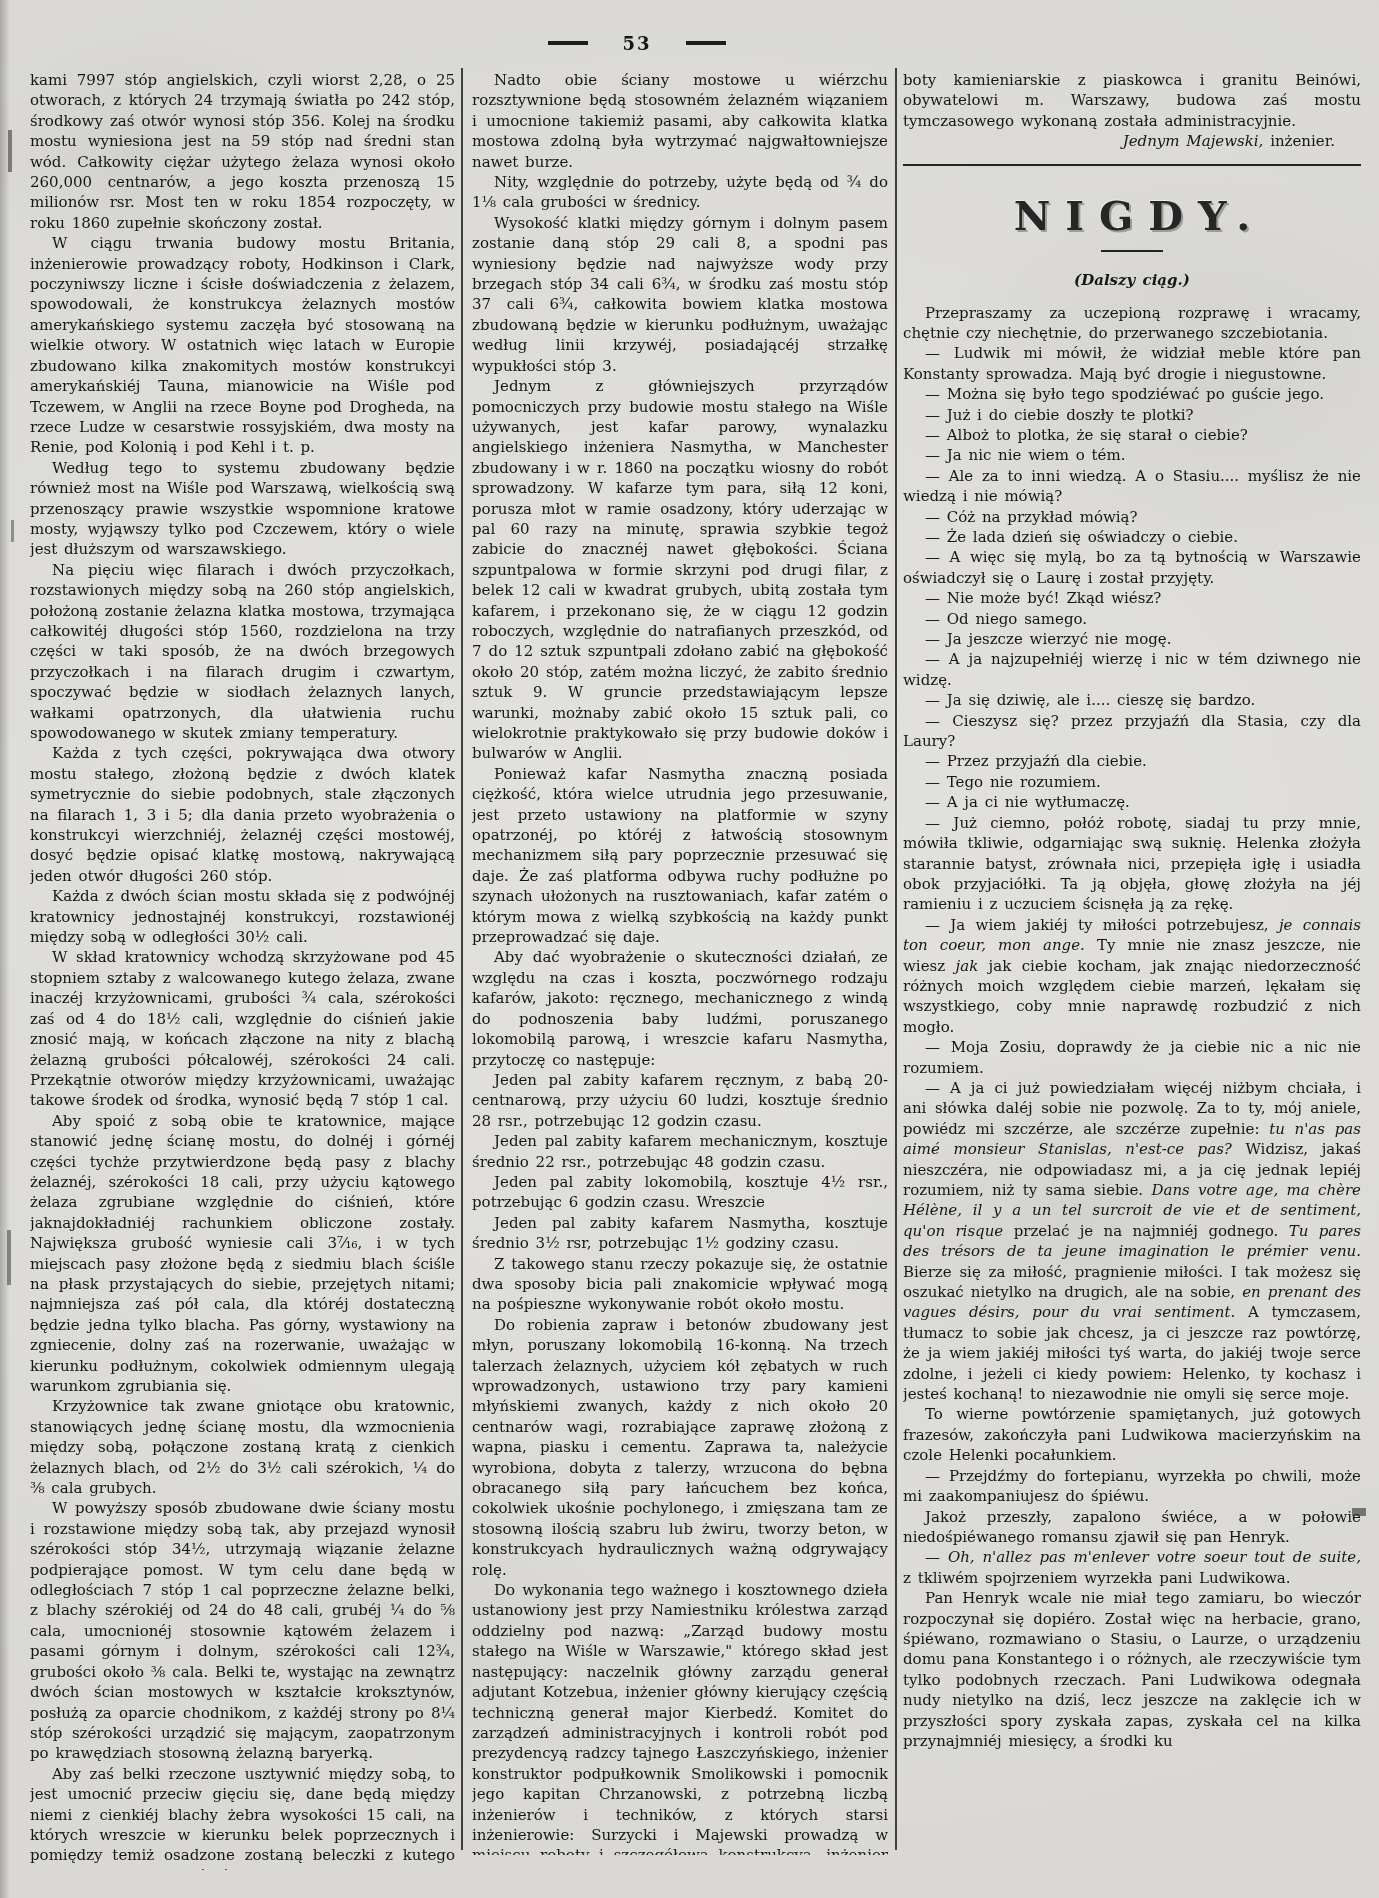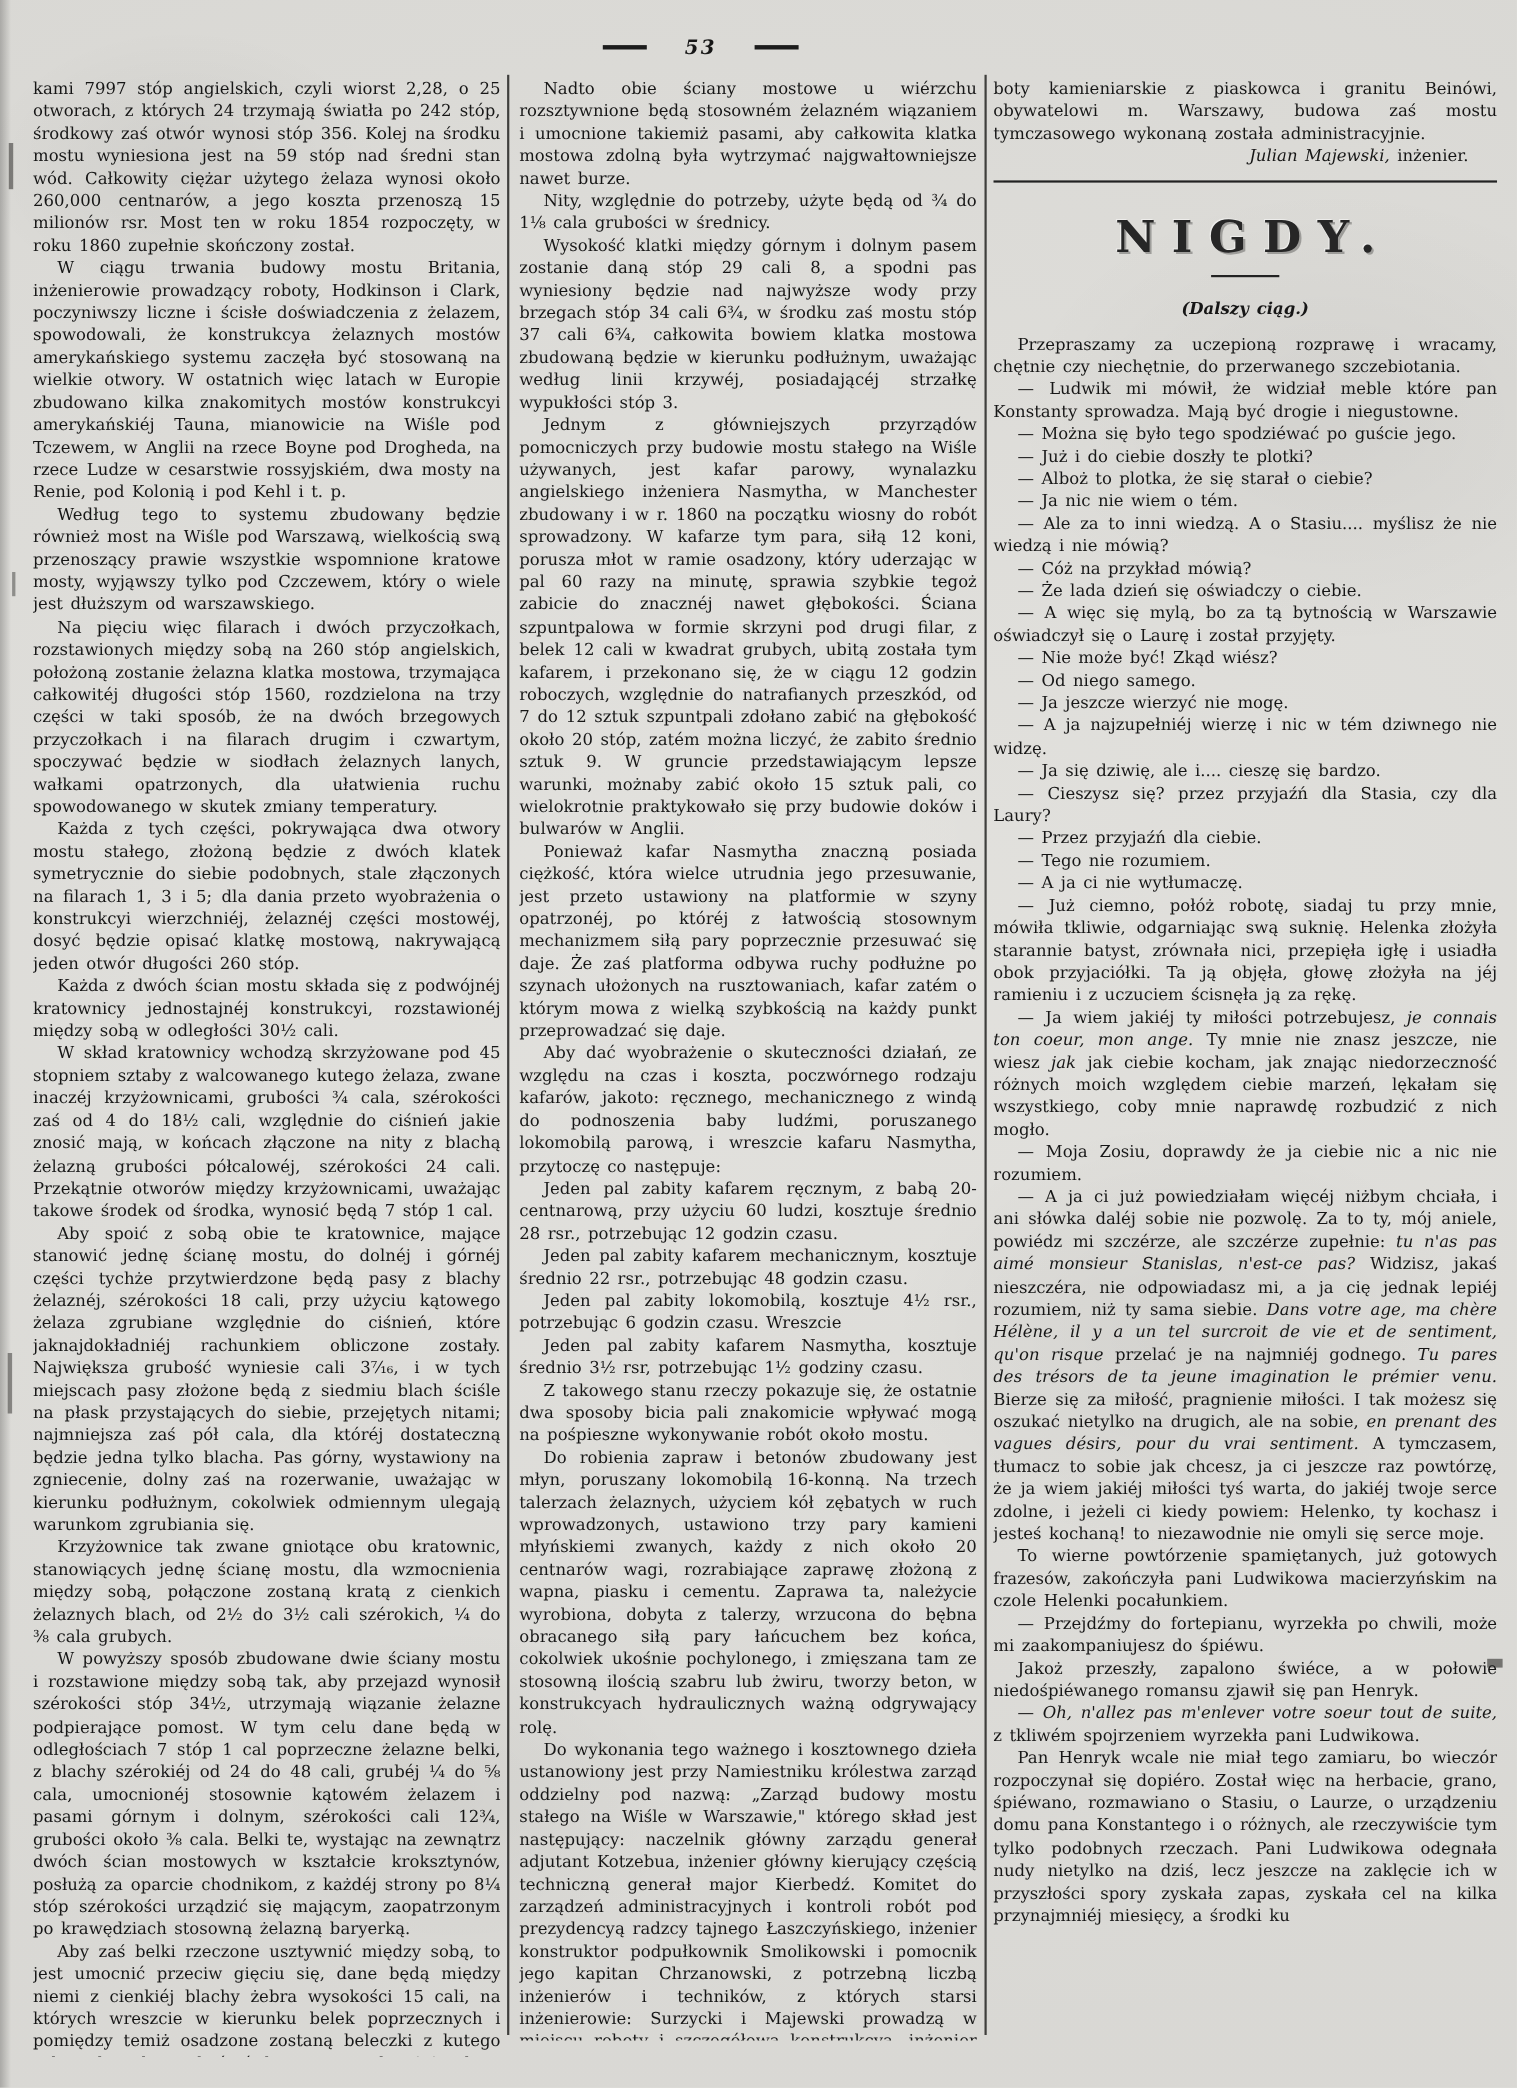--- a/index.html
+++ b/index.html
@@ -15,21 +15,21 @@
       radial-gradient(260px 180px at 12% 8%, rgba(0,0,0,.05), rgba(0,0,0,0) 70%),
       radial-gradient(420px 300px at 88% 20%, rgba(0,0,0,.045), rgba(0,0,0,0) 70%),
       radial-gradient(380px 280px at 78% 64%, rgba(0,0,0,.05), rgba(0,0,0,0) 70%),
       radial-gradient(300px 220px at 30% 86%, rgba(0,0,0,.04), rgba(0,0,0,0) 70%),
       radial-gradient(220px 160px at 55% 40%, rgba(255,255,255,.06), rgba(255,255,255,0) 70%),
       radial-gradient(1400px 1000px at 50% 45%, rgba(255,255,255,.05), rgba(0,0,0,.035)),
       #e1e0dc;
   }
   .masthead{
     position:absolute;left:487px;top:30px;width:300px;height:26px;
-    display:flex;align-items:center;justify-content:center;gap:34px;font-style:italic;
+    display:flex;align-items:center;justify-content:center;gap:34px;
   }
   .pagedash{width:40px;height:4px;background:#1c1c1c;}
   .pagenum{font-size:18px;font-weight:bold;letter-spacing:2px;}
   .vrule{position:absolute;top:68px;width:2px;height:1782px;background:#2e2d2b;opacity:.9;}
   #rule-a{left:461px;}
   #rule-b{left:895px;}
   .col{
     position:absolute;top:70px;overflow:hidden;
     font-size:15px;line-height:20.4px;word-spacing:2px;
   }
@@ -107,21 +107,21 @@
       <p class="par"><span>Z takowego stanu rzeczy pokazuje się, że ostatnie dwa sposoby bicia pali znakomicie wpływać mogą na pośpieszne wykonywanie robót około mostu.</span></p>
       <p class="par"><span>Do robienia zapraw i betonów zbudowany jest młyn, poruszany lokomobilą 16-konną. Na trzech talerzach żelaznych, użyciem kół zębatych w ruch wprowadzonych, ustawiono trzy pary kamieni młyńskiemi zwanych, każdy z nich około 20 centnarów wagi, rozrabiające zaprawę złożoną z wapna, piasku i cementu. Zaprawa ta, należycie wyrobiona, dobyta z talerzy, wrzucona do bębna obracanego siłą pary łańcuchem bez końca, cokolwiek ukośnie pochylonego, i zmięszana tam ze stosowną ilością szabru lub żwiru, tworzy beton, w konstrukcyach hydraulicznych ważną odgrywający rolę.</span></p>
       <p class="par"><span>Do wykonania tego ważnego i kosztownego dzieła ustanowiony jest przy Namiestniku królestwa zarząd oddzielny pod nazwą: „Zarząd budowy mostu stałego na Wiśle w Warszawie," którego skład jest następujący: naczelnik główny zarządu generał adjutant Kotzebua, inżenier główny kierujący częścią techniczną generał major Kierbedź. Komitet do zarządzeń administracyjnych i kontroli robót pod prezydencyą radzcy tajnego Łaszczyńskiego, inżenier konstruktor podpułkownik Smolikowski i pomocnik jego kapitan Chrzanowski, z potrzebną liczbą inżenierów i techników, z których starsi inżenierowie: Surzycki i Majewski prowadzą w miejscu roboty i szczegółową konstrukcyą, inżenier machin Falkowski ma poruczony zarząd magazynu i materyałów. Ustawa przez radę administracyjną w dniu 28 grudnia 1858 roku zatwierdzona, określa szczegółowo attrybucye i obowiązki powyższego zarządu.</span></p>
     </div>
 </div>
 
 <div class="col" id="col3">
   <div>
 
   <p class="par noindent"><span>boty kamieniarskie z piaskowca i granitu Beinówi, obywatelowi m. Warszawy, budowa zaś mostu tymczasowego wykonaną została administracyjnie.</span></p>
-      <p class="par noindent right"><span class="it">Julian Majewski,</span><span> inżenier.</span></p>
+      <p class="par noindent right"><span class="it">Jednym Majewski,</span><span> inżenier.</span></p>
     </div>
   <div class="divider"></div>
   <h2 class="story-title">NIGDY.</h2>
   <div class="short-rule"></div>
   <div class="story-subtitle">(Dalszy ciąg.)</div>
   <div>
 
   <p class="par"><span>Przepraszamy za uczepioną rozprawę i wracamy, chętnie czy niechętnie, do przerwanego szczebiotania.</span></p>
       <p class="par"><span>— Ludwik mi mówił, że widział meble które pan Konstanty sprowadza. Mają być drogie i niegustowne.</span></p>
       <p class="par"><span>— Można się było tego spodziéwać po guście jego.</span></p>

